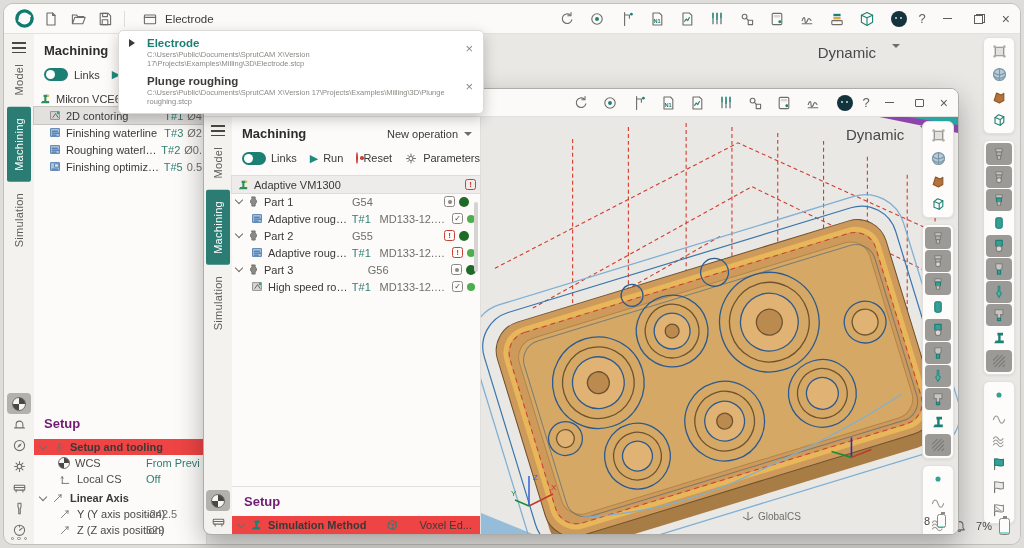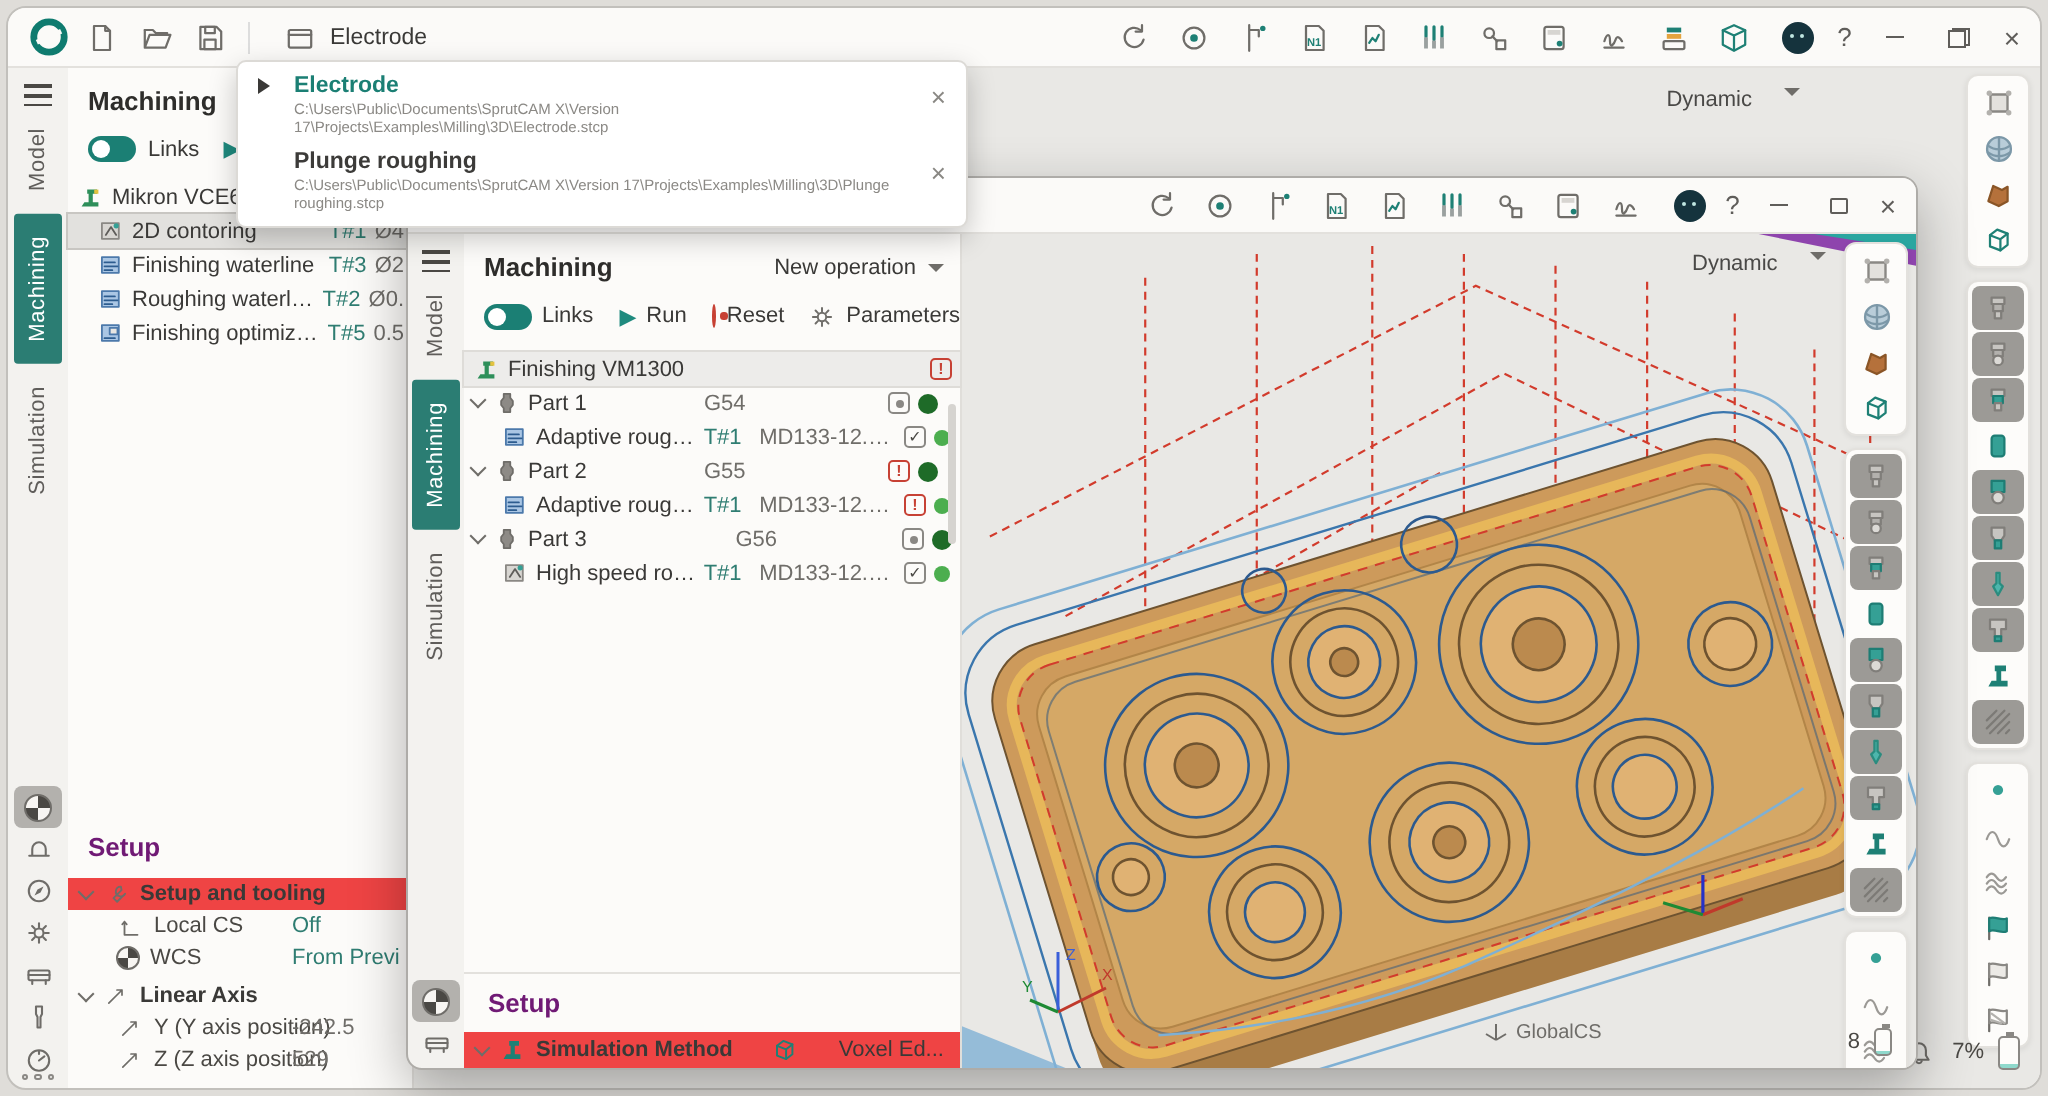--- a/index.html
+++ b/index.html
@@ -59,21 +59,21 @@
   .setup-title { font-size:13px; font-weight:bold; color:#701a75; }
   .srow { display:flex; align-items:center; gap:5px; height:16px; font-size:11px; padding:0 6px; white-space:nowrap; overflow:hidden; }
   .srow.group { font-weight:bold; color:#3a3937; }
   .srow.shade { background:#ef4444; }
   .srow .lbl { color:#4a4844; }
   .srow .val { color:#2f7d72; position:absolute; left:112px; }
   .srow .valg { color:#6f6d69; position:absolute; left:112px; }
   .ball { width:12px; height:12px; border-radius:50%; border:1px solid #6f6d69; background:conic-gradient(#4a4844 0 90deg,#f7f5f2 90deg 180deg,#4a4844 180deg 270deg,#f7f5f2 270deg 360deg); display:inline-block; flex:0 0 auto; }
 
   .viewport { position:absolute; background:#e9e8e5; }
-  .viewmode { position:absolute; display:flex; align-items:flex-start; gap:16px; font-size:11px; color:#4a4947; }
+  .viewmode { position:absolute; display:flex; align-items:flex-start; gap:16px; font-size:15px; color:#4a4947; }
   .caret { width:0; height:0; border-left:4px solid transparent; border-right:4px solid transparent; border-top:4.5px solid #6f6d69; }
 
   .side-strip { position:absolute; display:flex; flex-direction:column; gap:6px; align-items:center; }
   .side-group { background:#fdfcfa; border:1px solid #e3e1dd; border-radius:6px; padding:2px; display:flex; flex-direction:column; gap:1px; box-shadow:0 1px 3px rgba(0,0,0,.08); }
   .side-group .tile { width:26px; height:22px; border-radius:4px; display:flex; align-items:center; justify-content:center; }
   .side-group .tile.gray { background:#9c9a96; }
   .statusline { position:absolute; display:flex; align-items:center; gap:7px; font-size:11px; color:#4a4844; }
   .battery { width:11px; height:17px; border:1px solid #8a8884; border-radius:2.5px; position:relative; background:linear-gradient(to top,#8fd9cc 0 12%,#fdfcfa 12%); }
   .battery::before { content:""; position:absolute; top:-3px; left:3px; width:4px; height:2px; background:#8a8884; }
 
@@ -343,33 +343,33 @@
       <div class="srow group shade">
         <span class="chev"></span>
         <span class="ticon">
             <svg viewBox="0 0 20 20" width="13" height="13" fill="none" stroke="#6f6d69" stroke-width="1.4" stroke-linecap="round" stroke-linejoin="round">
               <path d="M13 3.5a3.8 3.8 0 1 0 3.3 5.5l-6.2 6.2-2.8-2.8 6.2-6.2z"></path>
             </svg>
           </span>
         <span>Setup and tooling</span>
       </div>
       <div class="srow" style="position:relative; padding-left:24px;">
-        <span class="ticon">
-            <svg viewBox="0 0 20 20" width="13" height="13" fill="none" stroke="#6f6d69" stroke-width="1.4" stroke-linecap="round" stroke-linejoin="round">
-              <path d="M5 16V6M5 16h10"></path>
-              <path d="M5 6L3.3 8M5 6l1.7 2"></path>
-            </svg>
-          </span>
-        <span class="lbl">Local CS</span>
-        <span class="val">Off</span>
-      </div>
-      <div class="srow" style="position:relative; padding-left:24px;">
         <span class="ball"></span>
         <span class="lbl">WCS</span>
         <span class="val">From Previ</span>
+      </div>
+      <div class="srow" style="position:relative; padding-left:24px;">
+        <span class="ticon">
+            <svg viewBox="0 0 20 20" width="13" height="13" fill="none" stroke="#6f6d69" stroke-width="1.4" stroke-linecap="round" stroke-linejoin="round">
+              <path d="M5 16V6M5 16h10"></path>
+              <path d="M5 6L3.3 8M5 6l1.7 2"></path>
+            </svg>
+          </span>
+        <span class="lbl">Local CS</span>
+        <span class="val">Off</span>
       </div>
       <div class="srow group" style="margin-top:3px;">
         <span class="chev"></span>
         <span class="ticon">
             <svg viewBox="0 0 20 20" width="12" height="12" fill="none" stroke="#6f6d69" stroke-width="1.4" stroke-linecap="round" stroke-linejoin="round">
               <path d="M4 16L15 5M15 5v4.2M15 5h-4.2"></path>
             </svg>
           </span>
         <span>Linear Axis</span>
       </div>
@@ -697,21 +697,21 @@
     </div>
 
     <div style="margin-top:11px;">
       <div class="trow" style="background:#edecea; outline:1px solid #dedcd8;">
         <span class="ticon">
             <svg viewBox="0 0 20 20" width="14" height="14" fill="none" stroke="#6f6d69" stroke-width="1.4" stroke-linecap="round" stroke-linejoin="round">
               <path d="M4 16h12v-3h-4V7h3V4H8v3h1v6H6z" fill="#2e8f5a" stroke="none"></path>
               <rect x="13" y="4" width="3" height="3" fill="#e4c23f" stroke="none"></rect>
             </svg>
           </span>
-        <span class="nm" style="flex:1;">Finishing VM1300</span>
+        <span class="nm" style="flex:1;">Adaptive VM1300</span>
         <span class="warnbox"></span>
       </div>
       <div class="trow">
         <span class="chev"></span>
         <span class="ticon">
             <svg viewBox="0 0 20 20" width="13" height="13" fill="none" stroke="#6f6d69" stroke-width="1.4" stroke-linecap="round" stroke-linejoin="round">
               <path d="M7.5 3h5v3l2 2.5v3l-2 2.5v3h-5v-3l-2-2.5v-3l2-2.5z" fill="#8d8a86" stroke="#6f6d69"></path>
             </svg>
           </span>
         <span class="nm" style="width:84px;">Part 1</span>

